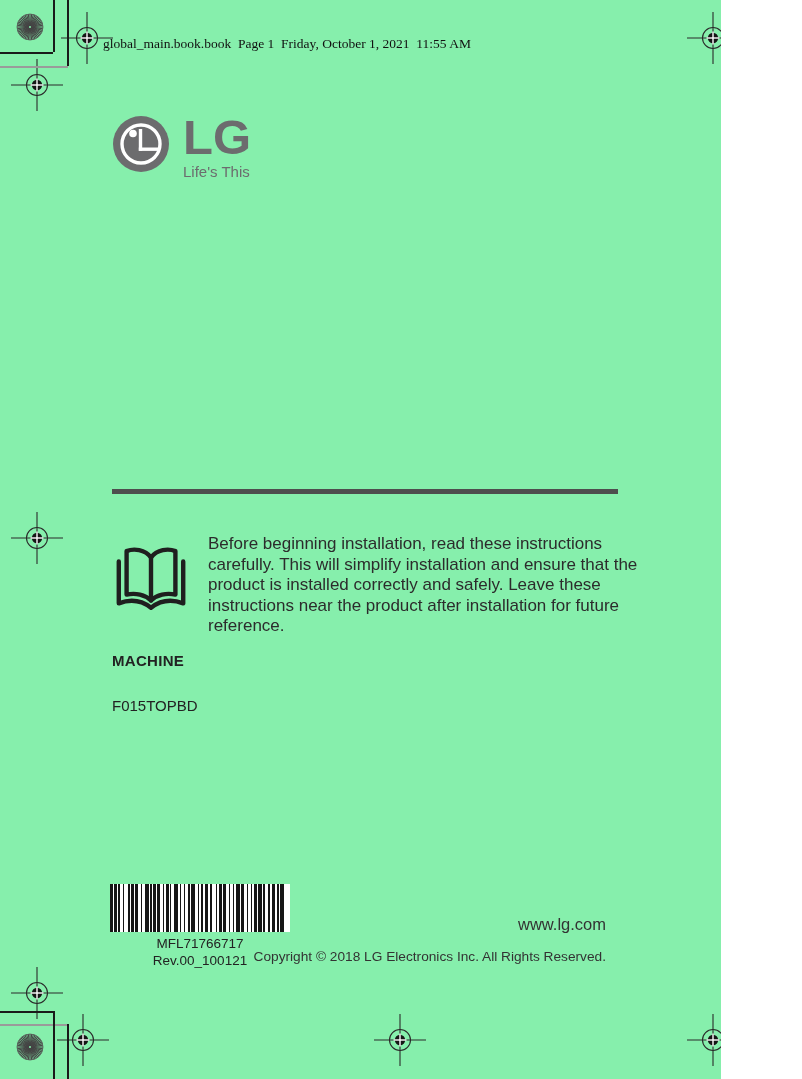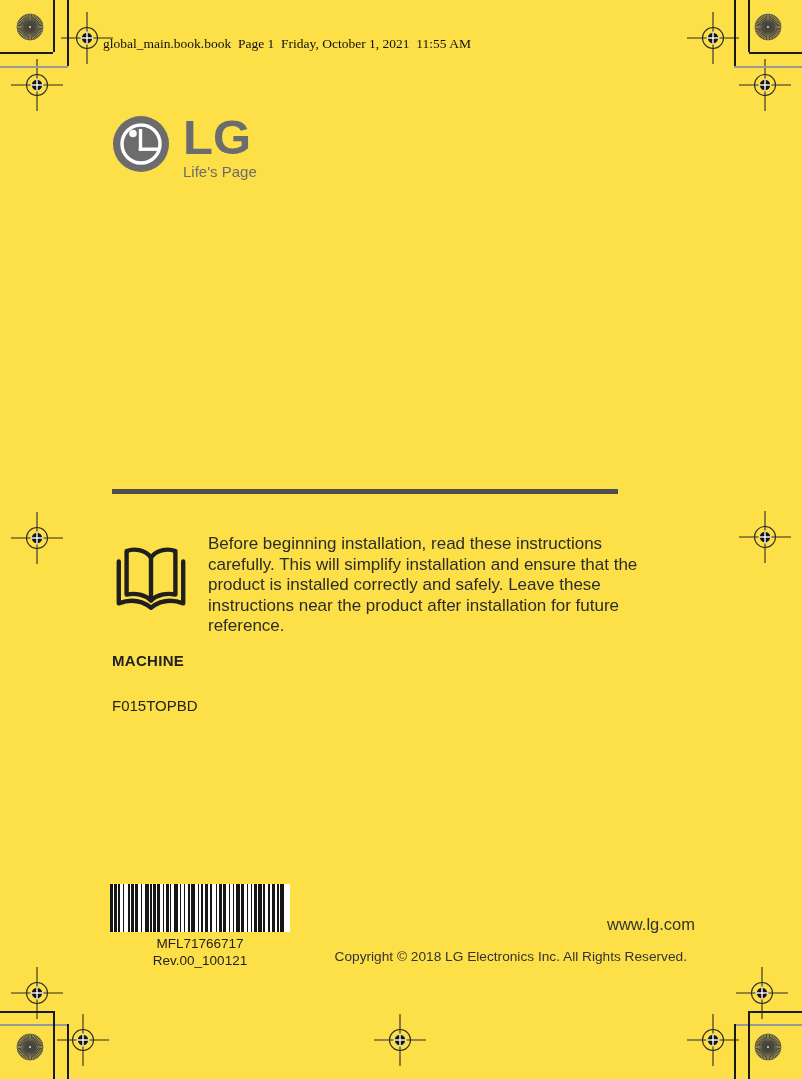--- a/index.html
+++ b/index.html
@@ -1,17 +1,17 @@
 <!DOCTYPE html>
 <html style="--brand-gray: #6c6c6e; --title-color: #1e1e1e; --body-text: #2c2c2c; --divider: #4e4e4e;"><head>
 <meta charset="utf-8">
 <style>
   html,body{margin:0;padding:0;background:#ffffff;}
   .canvas{
-    position:relative;width:802px;height:1079px;background:#fde047;
+    position:relative;width:721px;height:1079px;background:#86efac;
     font-family:"Liberation Sans",sans-serif;overflow:hidden;color:#222;
   }
   
   .regmark{position:absolute;width:52px;height:52px;overflow:visible;}
   .star{position:absolute;width:28px;height:28px;}
   .crop{position:absolute;background:#1a1a1a;}
   .crop.gray{background:#9a9a9a;}
   .crop.h{height:1.5px;}
   .crop.v{width:1.5px;}
   .crop.gray.h{height:2px;}
@@ -59,21 +59,21 @@
   .model{position:absolute;left:112px;top:697px;font-size:15px;color:#222;}
   
   .barcode-block{position:absolute;left:110px;top:884px;width:180px;text-align:center;}
   .bars{display:flex;width:180px;height:48px;}
   .bars span{display:block;height:100%;}
   .bar-b{background:#161616;}
   .bar-w{background:#ffffff;}
   .part-number{font-size:13.5px;color:#222;margin-top:4px;}
   .revision{font-size:13.5px;color:#222;margin-top:2px;}
   
-  .website{position:absolute;right:107px;top:915px;font-size:16.5px;color:#333;}
+  .website{position:absolute;right:115px;top:915px;font-size:16.5px;color:#333;}
   .copyright{position:absolute;right:115px;top:949px;font-size:13.7px;color:#333;}
   svg{display:block;}
 </style>
 </head>
 <body>
 
 <div class="canvas">
 
   <svg width="0" height="0" style="position:absolute">
     <defs>
@@ -360,21 +360,21 @@
   <div class="logo">
     <svg width="56" height="56" viewBox="0 0 56 56">
       <circle cx="28" cy="28" r="28" fill="#6c6c6e"></circle>
       <circle cx="28" cy="28" r="19" fill="none" stroke="#ffffff" stroke-width="3.4"></circle>
       <circle cx="20" cy="17.5" r="3.8" fill="#ffffff"></circle>
       <line x1="27.5" y1="13" x2="27.5" y2="34.8" stroke="#ffffff" stroke-width="3.4"></line>
       <line x1="25.8" y1="33.2" x2="45" y2="33.2" stroke="#ffffff" stroke-width="3.4"></line>
     </svg>
     <div class="logo-text">
       <div class="lg-word">LG</div>
-      <div class="tagline">Life's Page</div>
+      <div class="tagline">Life's This</div>
     </div>
   </div>
 
   <div class="divider"></div>
 
   <div class="notice">
     <svg class="book" width="82" height="82" viewBox="0 0 84 84">
       <g fill="none" stroke="#1f1f1f" stroke-width="4.5" stroke-linejoin="round" stroke-linecap="round">
         <path d="M42 22 C36 13.5 24 12.5 17 15.5 L17 60 C26 58 36 60 42 66 C48 60 58 58 67 60 L67 15.5 C60 12.5 48 13.5 42 22 Z"></path>
         <line x1="42" y1="22" x2="42" y2="66"></line>

